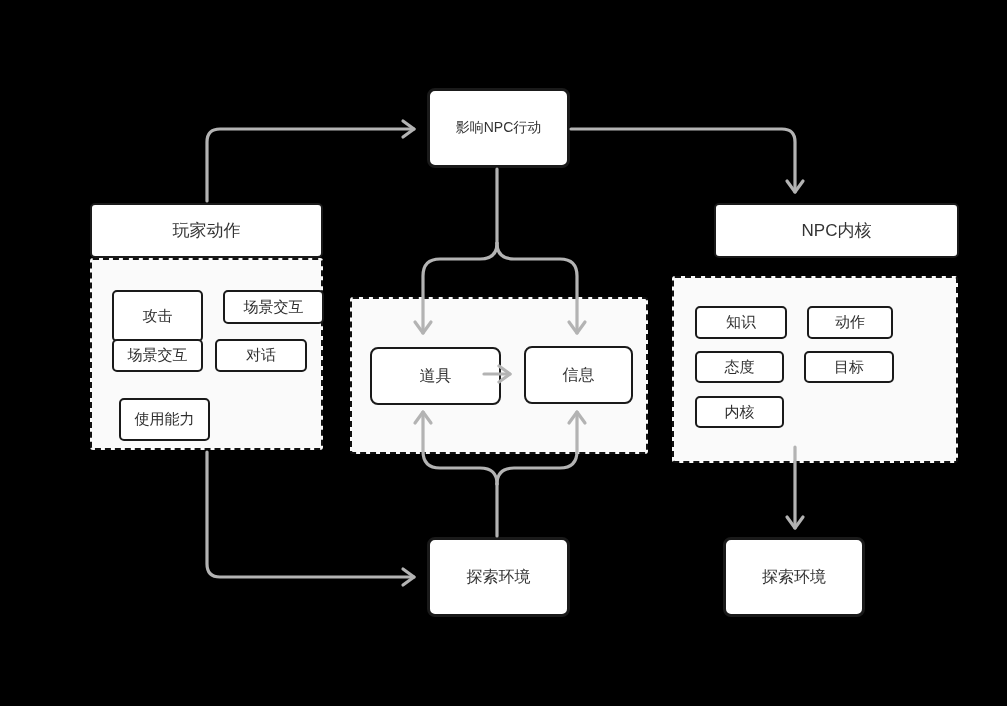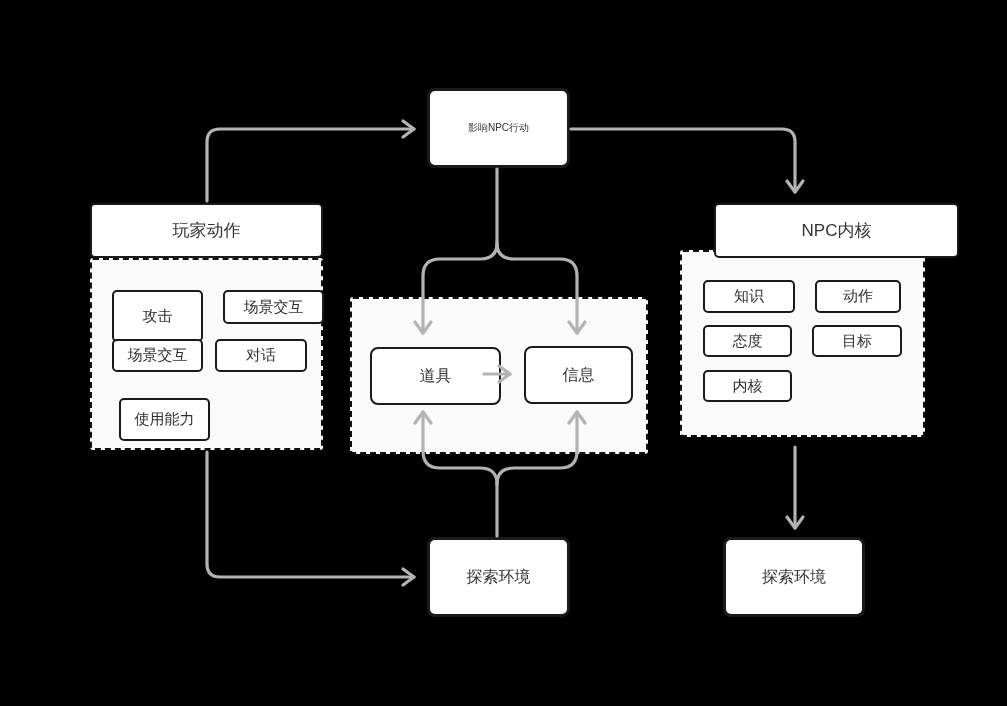--- a/index.html
+++ b/index.html
@@ -92,35 +92,35 @@
 
   <div class="panel" style="left:90px; top:258px; width:233px; height:192px;">
     <div class="chip" style="left:20px; top:30px; width:91px; height:52px;">攻击</div>
     <div class="chip" style="left:123px; top:30px; width:101px; height:34px;margin-left:8px;">场景交互</div>
     <div class="chip" style="left:20px; top:79px; width:91px; height:33px;">场景交互</div>
     <div class="chip" style="left:123px; top:79px; width:92px; height:33px;">对话</div>
     <div class="chip" style="left:27px; top:127px; width:91px; height:43px;margin-top:11px;">使用能力</div>
   </div>
   <div class="header-box" style="left:90px; top:203px; width:233px; height:55px;">玩家动作</div>
 
-  <div class="panel" style="left:672px; top:250px; width:245px; height:187px;margin-left:8px;">
+  <div class="panel" style="left:672px; top:276px; width:286px; height:187px;">
     <div class="chip" style="left:21px; top:28px; width:92px; height:33px;">知识</div>
     <div class="chip" style="left:133px; top:28px; width:86px; height:33px;">动作</div>
     <div class="chip" style="left:21px; top:73px; width:89px; height:32px;">态度</div>
     <div class="chip" style="left:130px; top:73px; width:90px; height:32px;">目标</div>
     <div class="chip" style="left:21px; top:118px; width:89px; height:32px;">内核</div>
   </div>
   <div class="header-box" style="left:672px; top:203px; width:245px; height:55px;margin-left:42px;">NPC内核</div>
 
   <div class="panel" style="left:350px; top:297px; width:298px; height:157px;">
     <div class="node" style="left:18px; top:48px; width:131px; height:58px;">道具</div>
     <div class="node" style="left:172px; top:47px; width:109px; height:58px;">信息</div>
   </div>
 
-  <div class="big-box" style="left:427px; top:88px; width:143px; height:80px; font-size:10px;">影响NPC行动</div>
+  <div class="big-box" style="left:427px; top:88px; width:143px; height:80px; font-size:14px;">影响NPC行动</div>
 
   <div class="big-box" style="left:427px; top:537px; width:143px; height:80px; font-size:16px;">探索环境</div>
 
   <div class="big-box" style="left:723px; top:537px; width:142px; height:80px; font-size:16px;">探索环境</div>
 
   <svg class="edges" viewBox="0 0 1007 706" xmlns="http://www.w3.org/2000/svg">
     <defs>
       <marker id="arrowhead" markerUnits="userSpaceOnUse" markerWidth="22" markerHeight="22" viewBox="0 0 22 22" refX="16" refY="11" orient="auto">
         <path d="M5 3 L16 11 L5 19" fill="none" stroke="#b3b3b3" stroke-width="3.2" stroke-linecap="round" stroke-linejoin="round"></path>
       </marker>

